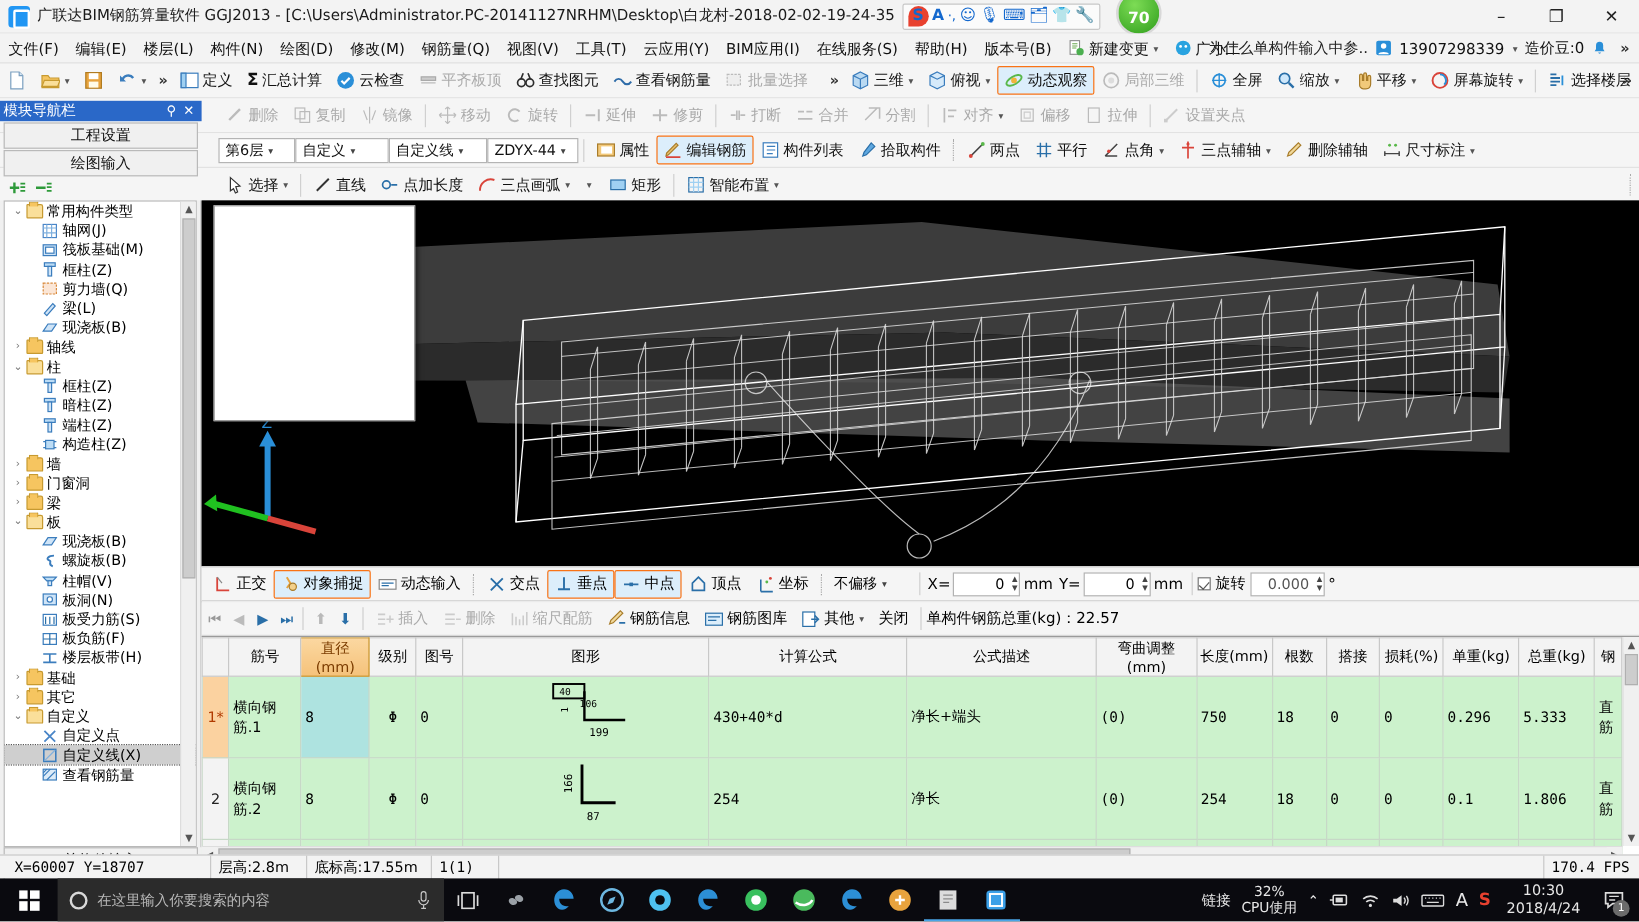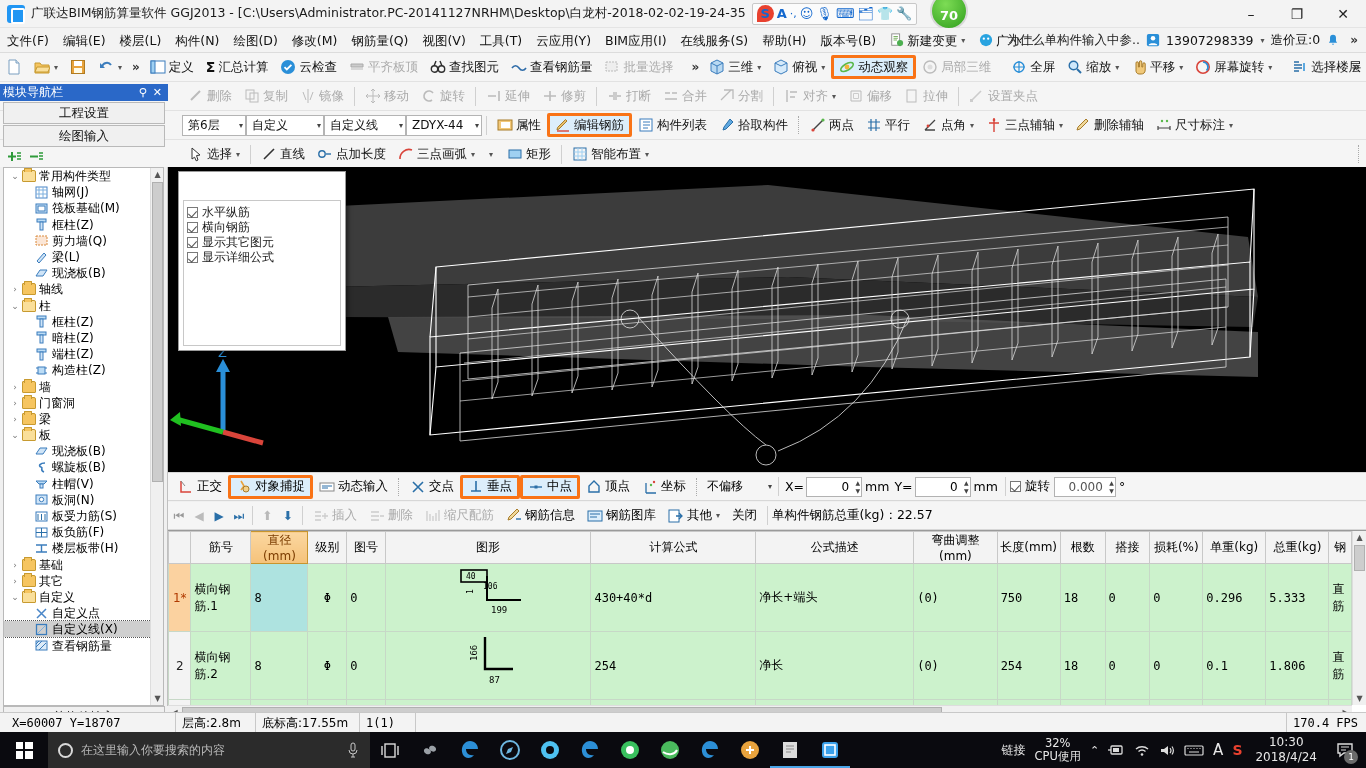--- a/index.html
+++ b/index.html
@@ -35,26 +35,26 @@
   .menubar .mi { padding:0 7px; line-height:25px; white-space:nowrap;}
   .mb-right { position:absolute; right:4px; display:flex; align-items:center; gap:6px; font-size:12.5px;}
   .tiny-ico { width:14px;height:14px;display:inline-block;vertical-align:-2px;}
 
   
   .tbrow { height:29px; background:#f5f5f5; display:flex; align-items:center; border-bottom:1px solid #e2e2e2;
            font-size:12.5px; color:#111; white-space:nowrap; position:relative; }
   .tbrow.r2 { padding-left:182px; }
   .tbi { display:flex; align-items:center; gap:3px; padding:2px 5px; height:24px; border:1px solid transparent; border-radius:2px;}
   .tbi.dis { color:#aaa; }
-  .tbi.sel { border:3px solid #f97316; background:#dceefb; }
+  .tbi.sel { border:1px solid #f97316; background:#dceefb; }
   .vsep { width:1px; height:19px; background:#d0d0d0; margin:0 4px; }
   .carrot { font-size:8px; color:#555; margin-left:1px;}
   .chev2 { color:#333; font-weight:bold; font-size:12px; padding:0 4px;}
   .combo { border:1px solid #b4b4b4; background:#fff; height:21px; display:flex; align-items:center;
-           padding:0 2px 0 5px; font-size:12px; min-width:60px; justify-content:space-between; gap:4px;}
+           padding:0 2px 0 5px; font-size:12px; min-width:60px; justify-content:flex-start; gap:4px;}
   .combo .cb-ar { font-size:8px; color:#444; }
 
   
   .ic { width:16px;height:16px;flex:none;display:inline-block;}
 
   
   .left { position:absolute; left:0; top:167px; width:168px; bottom:62px; background:#f0f0f0;
           border-right:1px solid #c0c0c0; }
   .navtitle { height:17px; background:#2a68c8; color:#fff; font-size:12px; display:flex; align-items:center;
               padding:0 3px; position:absolute; top:-83px; left:0; width:168px;}
@@ -954,38 +954,20 @@
         <path d="M55,265 L55,200" stroke="#2a8fd8" stroke-width="5"></path>
         <path d="M48,205 L55,192 L62,205 Z" fill="#2a8fd8"></path>
         <text x="50" y="190" fill="#2a8fd8" font-size="13" font-family="DejaVu Sans">Z</text>
         <path d="M55,265 L95,276" stroke="#d9443a" stroke-width="5"></path>
         <path d="M55,265 L8,252" stroke="#20c020" stroke-width="5"></path>
         <path d="M12,245 L2,253 L13,259 Z" fill="#20c020"></path>
       </g>
     </svg>
 
     <div class="rebar-panel">
-      <div class="rp-body">
-        <div class="cbrow">
-          <span class="cbx"></span>
-          <span>水平纵筋</span>
-        </div>
-        <div class="cbrow">
-          <span class="cbx"></span>
-          <span>横向钢筋</span>
-        </div>
-        <div class="cbrow">
-          <span class="cbx"></span>
-          <span>显示其它图元</span>
-        </div>
-        <div class="cbrow">
-          <span class="cbx"></span>
-          <span>显示详细公式</span>
-        </div>
-      </div>
     </div>
   </div>
 
   <div class="snapbar">
     <div class="tbi">
       <svg class="ic" viewBox="0 0 16 16">
         <path d="M3 2v11h10" stroke="#d9443a" stroke-width="1.5" fill="none"></path>
           <path d="M3 2l4 5" stroke="#888"></path>
       </svg>
       <span>正交</span>

